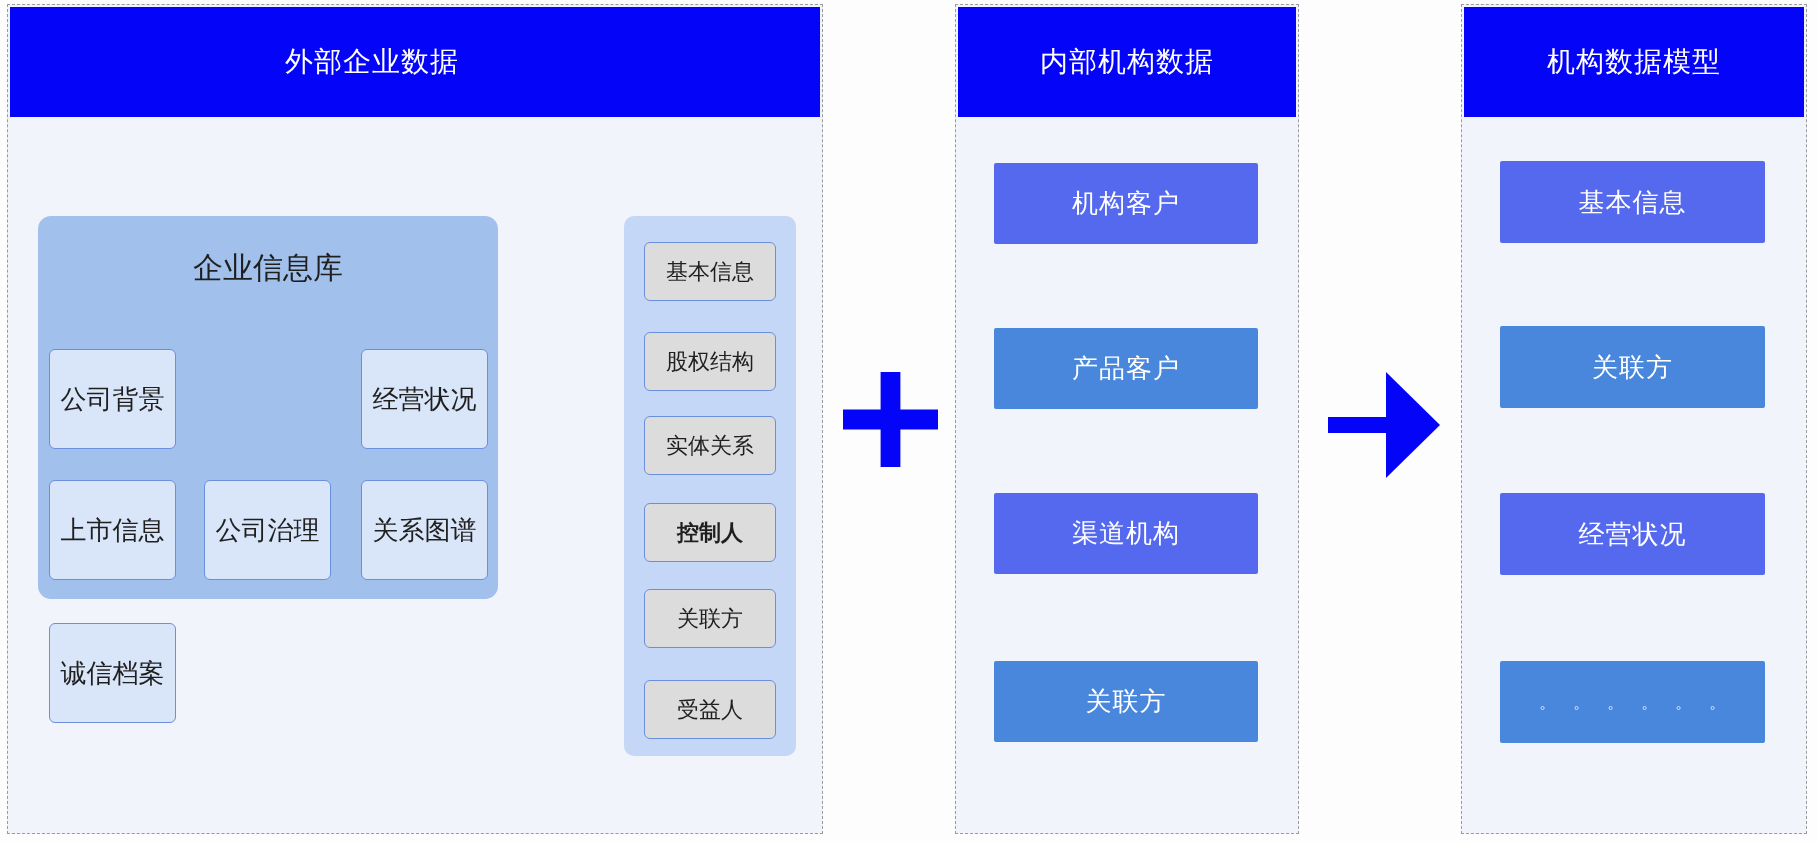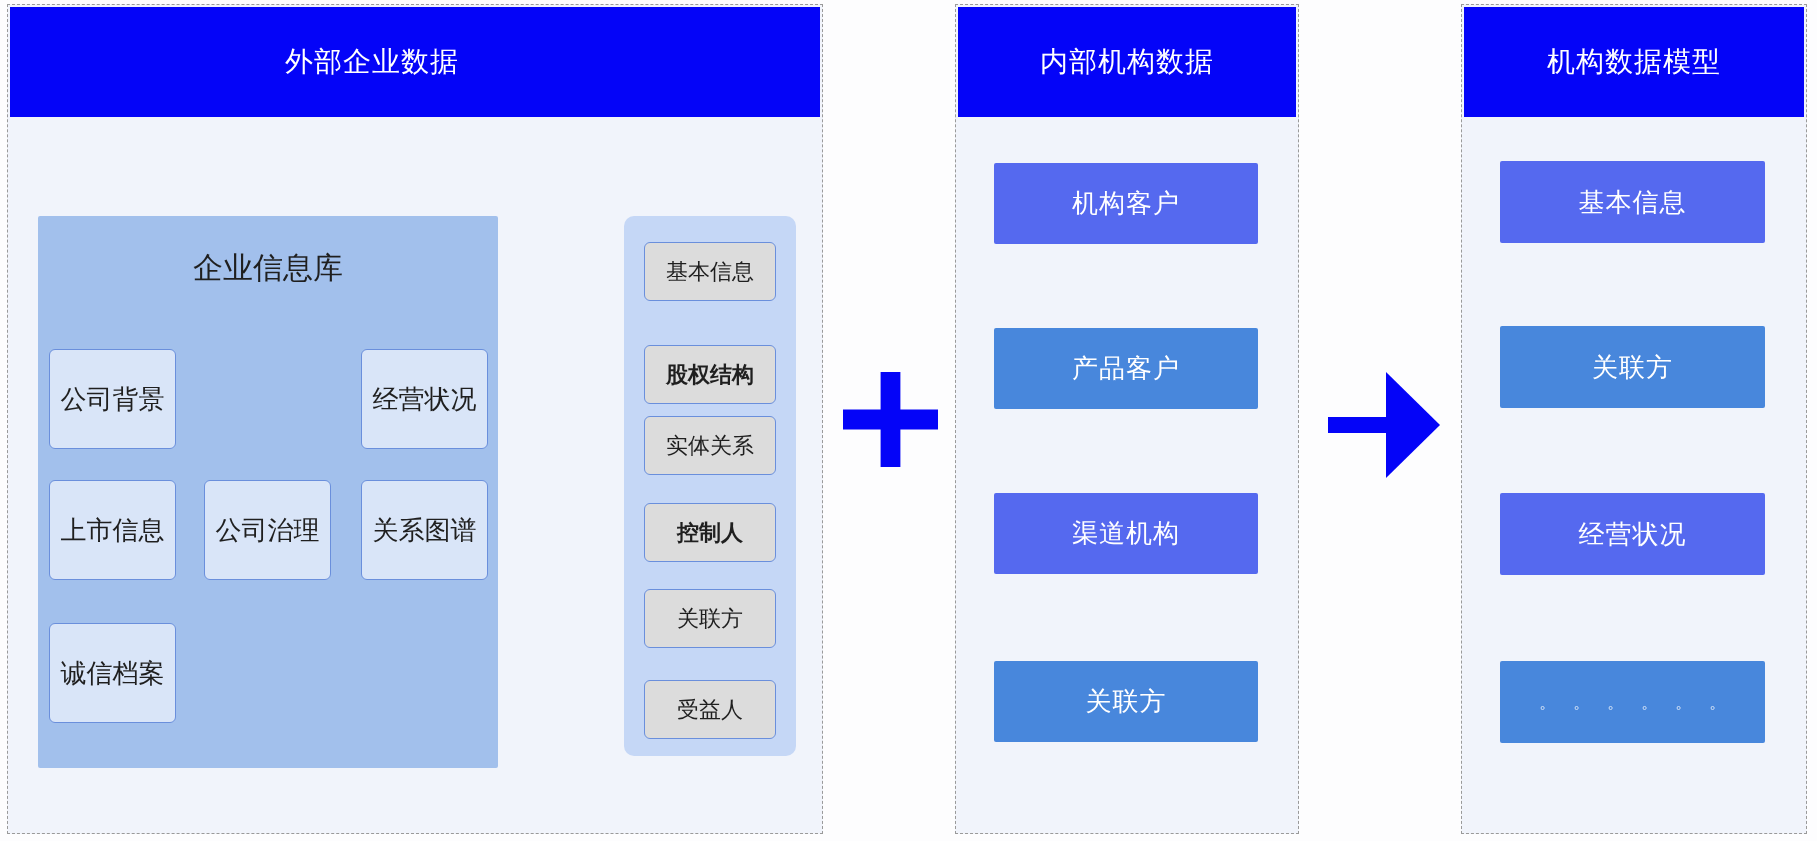--- a/index.html
+++ b/index.html
@@ -29,22 +29,22 @@
   .panel-model{left:1461px;width:346px;}
   .panel-header{
     position:absolute;top:2px;left:2px;right:2px;height:110px;
     background:var(--header-blue);
     display:flex;align-items:center;justify-content:center;
     color:var(--text-white);font-size:28px;letter-spacing:1px;
   }
   .panel-external .panel-header{padding-right:86px;}
   
   .library{
-    position:absolute;left:30px;top:211px;width:460px;height:552px;
-    background:var(--library-container);border-radius:2px;
+    position:absolute;left:30px;top:211px;width:460px;height:383px;
+    background:var(--library-container);border-radius:13px;
   }
   .library-title{
     position:absolute;top:32px;left:0;right:0;
     text-align:center;font-size:30px;color:var(--text-dark);
   }
   .lib-cell{
     position:absolute;width:127px;height:100px;
     background:var(--library-cell);
     border:1px solid var(--cell-border);border-radius:6px;
     display:flex;align-items:center;justify-content:center;
@@ -57,21 +57,21 @@
     position:absolute;left:616px;top:211px;width:172px;height:540px;
     background:var(--column-container);border-radius:10px;
   }
   .col-item{
     position:absolute;left:20px;width:132px;height:59px;
     background:var(--column-item);
     border:1px solid var(--cell-border);border-radius:6px;
     display:flex;align-items:center;justify-content:center;
     font-size:22px;color:var(--text-dark);
   }
-  .i0{top:26px;} .i1{top:129px;font-weight:bold;} .i2{top:200px;} .i3{top:287px;font-weight:bold;} .i4{top:373px;} .i5{top:464px;}
+  .i0{top:26px;} .i1{top:116px;} .i2{top:200px;} .i3{top:287px;font-weight:bold;} .i4{top:373px;} .i5{top:464px;}
   
   .node-btn{
     position:absolute;left:38px;border-radius:2px;
     display:flex;align-items:center;justify-content:center;
     color:var(--text-white);font-size:26px;letter-spacing:1px;
   }
   .panel-internal .node-btn{width:264px;height:81px;}
   .panel-model .node-btn{width:265px;height:82px;}
   .b0{top:158px;} .b1{top:323px;} .b2{top:488px;} .b3{top:656px;}
   .panel-model .b0{top:156px;} .panel-model .b1{top:321px;}

